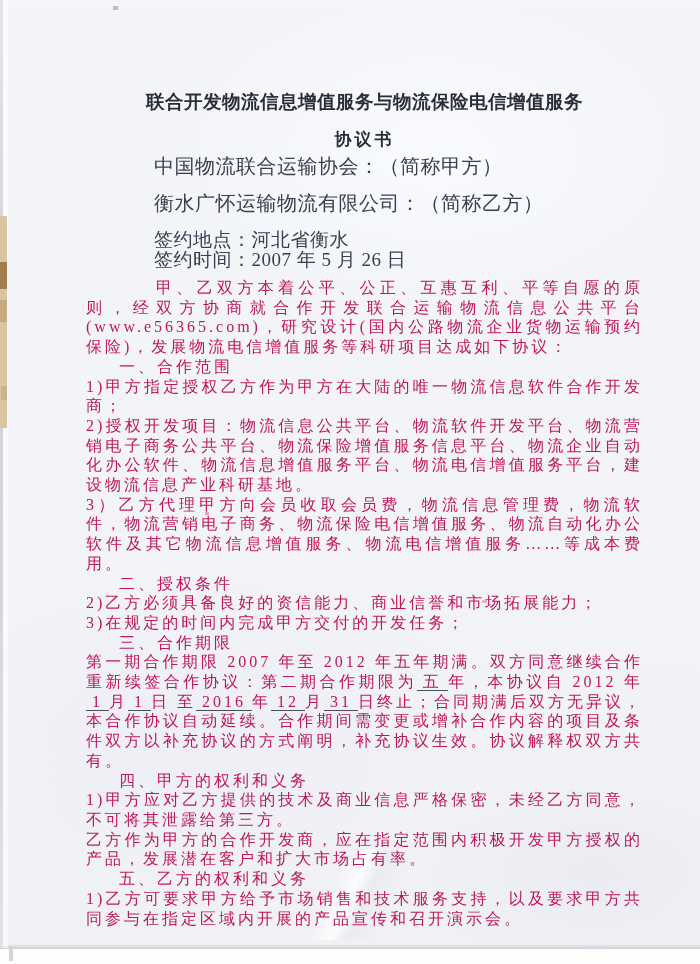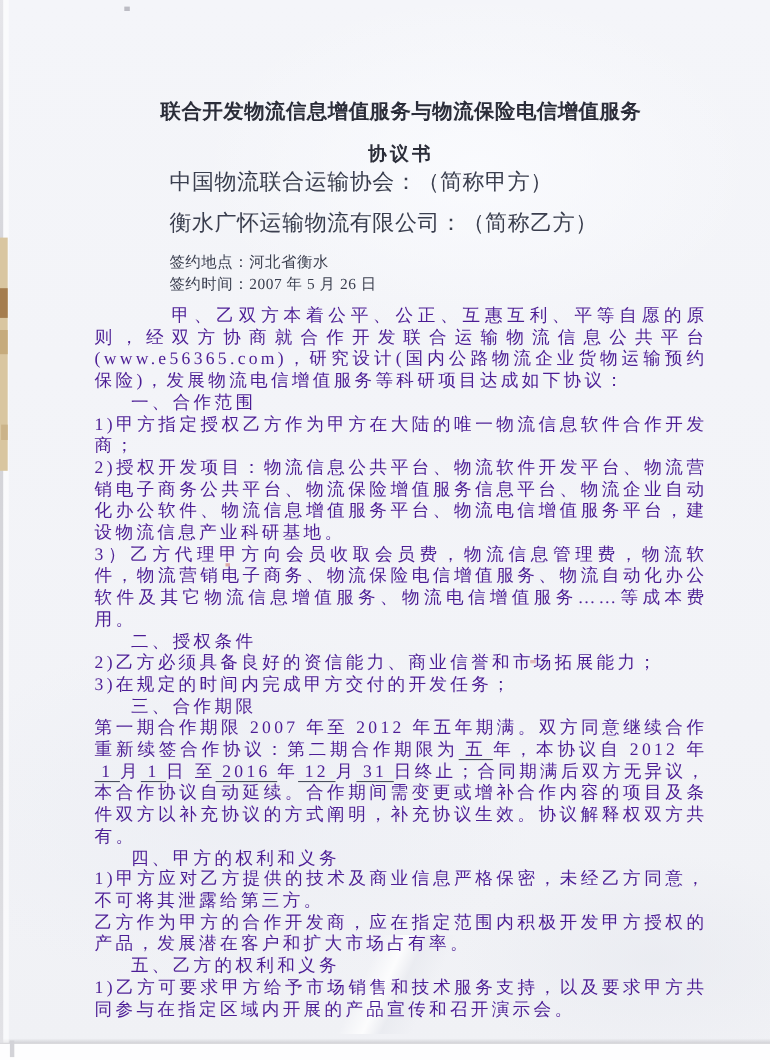--- a/index.html
+++ b/index.html
@@ -29,23 +29,23 @@
          background:linear-gradient(115deg,rgba(255,255,255,0) 46%,rgba(255,255,255,.8) 50%,rgba(228,230,236,.5) 53%,rgba(255,255,255,0) 58%);}
 
   .content{position:absolute;left:86px;top:78px;width:557px;}
   .title{margin:11px;font-size:18.5px;line-height:26px;font-weight:bold;text-align:center;
          color:#2b2d39;letter-spacing:.5px;}
   .subtitle{margin:12px 0 0 0;font-size:17px;line-height:26px;font-weight:bold;text-align:center;
          color:#2b2d39;letter-spacing:3px;}
   .party{margin:0 0 0 68px;font-size:20px;line-height:20px;color:#3a3e4e;letter-spacing:.5px;}
   .party-a{margin-top:3px;}
   .party-b{margin-top:17px;}
-  .sign{margin:0 0 0 68px;font-size:14px;line-height:20px;color:#3a3e4e;letter-spacing:.5px;}
+  .sign{margin:0 0 0 68px;font-size:19px;line-height:20px;color:#3a3e4e;letter-spacing:.5px;}
   .sign-place{margin-top:17px;}
-  .body{margin:0;font-size:16px;line-height:19.7px;letter-spacing:3px;color:#4c1d95;
+  .body{margin:0;font-size:16px;line-height:19.7px;letter-spacing:3px;color:#be185d;
         text-align:justify;text-justify:inter-character;}
   .intro{margin-top:8px;text-indent:70px;}
   .heading{text-indent:33px;}
   .fill{border-bottom:1.4px solid #4a4e5e;padding:0 6px;}
 </style>
 </head>
 <body>
 
 <div class="stage">
   <div class="paper"></div>

